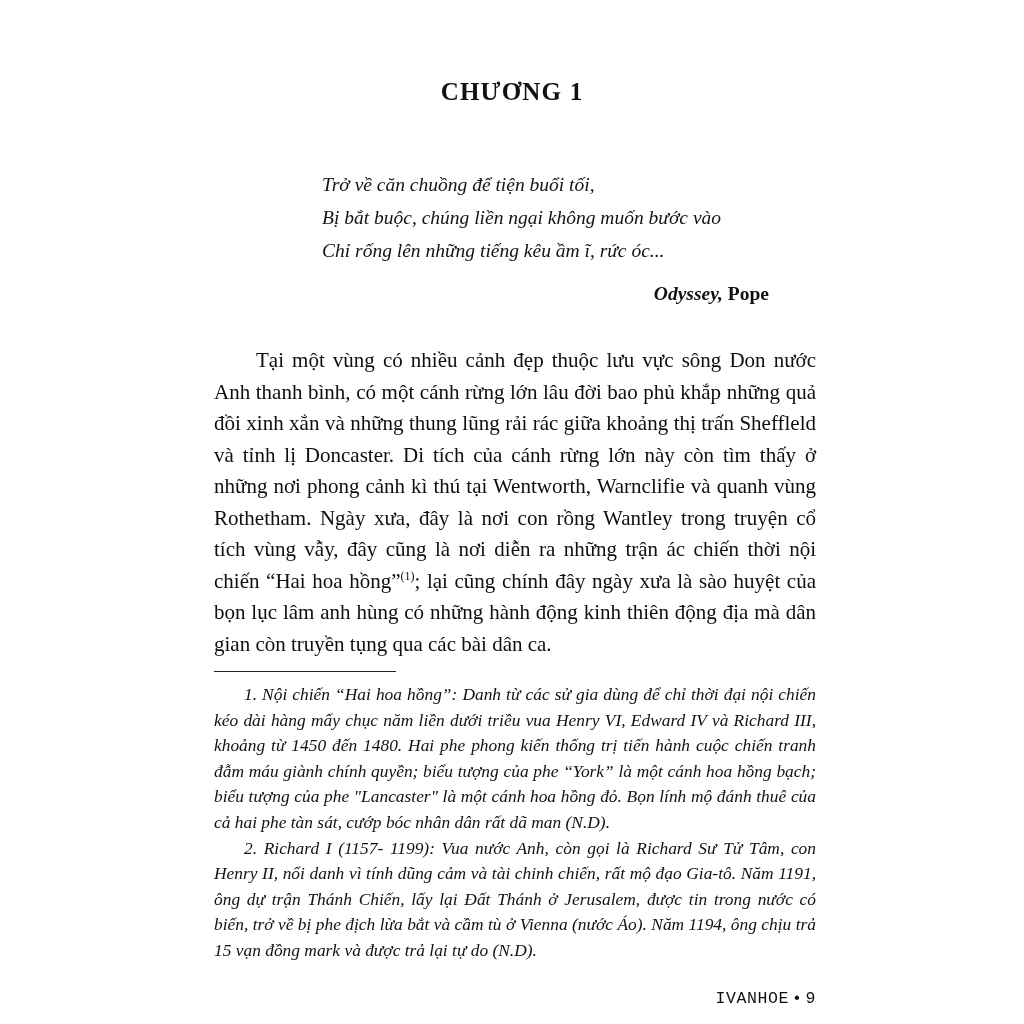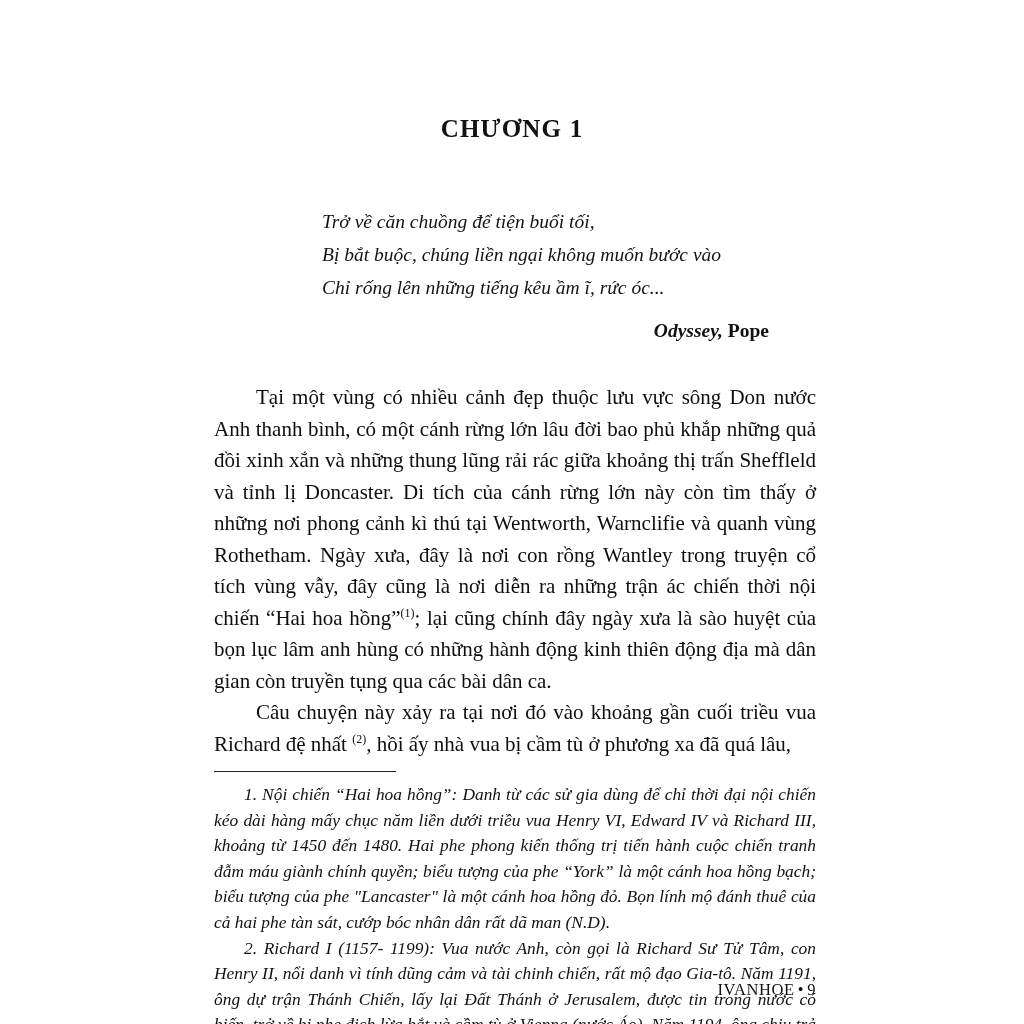--- a/index.html
+++ b/index.html
@@ -22,21 +22,21 @@
     height: 1024px;
     box-sizing: border-box;
     padding: 0;
   }
   .chapter-title {
     text-align: center;
     font-family: "Liberation Serif", serif;
     font-weight: bold;
     font-size: 25px;
     letter-spacing: 1.2px;
-    margin-top: 115px;
+    margin-top: 78px;
   }
   .epigraph {
     margin-top: 62px;
     margin-left: 322px;
     margin-right: 200px;
     font-style: italic;
     font-size: 19.5px;
     line-height: 33px;
     color: #141414;
   }
@@ -93,24 +93,25 @@
     text-align: justify;
     color: #111;
   }
   .footnotes p {
     margin: 0;
     text-indent: 30px;
   }
   .footer {
     position: absolute;
     right: 208px;
-    bottom: 24px;
+    bottom: 16px;
     font-size: 16.5px;
     letter-spacing: 0.6px;
     color: #111;
+    font-family: Liberation Mono, monospace;
   }
   .dot {
     margin: 0 3px;
   }
 </style>
 </head>
 <body>
 
 <div class="page">
 
@@ -122,21 +123,20 @@
     <div class="epigraph-line">Chỉ rống lên những tiếng kêu ầm ĩ, rức óc...</div>
   </div>
 
   <div class="epigraph-attrib">
     <span class="work">Odyssey,</span>
     <span class="author">Pope</span>
   </div>
 
   <div class="body-text">
     <p><span>Tại một vùng có nhiều cảnh đẹp thuộc lưu vực sông Don nước Anh thanh bình, có một cánh rừng lớn lâu đời bao phủ khắp những quả đồi xinh xắn và những thung lũng rải rác giữa khoảng thị trấn Sheffleld và tỉnh lị Doncaster. Di tích của cánh rừng lớn này còn tìm thấy ở những nơi phong cảnh kì thú tại Wentworth, Warnclifie và quanh vùng Rothetham. Ngày xưa, đây là nơi con rồng Wantley trong truyện cổ tích vùng vẫy, đây cũng là nơi diễn ra những trận ác chiến thời nội chiến “Hai hoa hồng”</span><span class="fn-ref">(1)</span><span>; lại cũng chính đây ngày xưa là sào huyệt của bọn lục lâm anh hùng có những hành động kinh thiên động địa mà dân gian còn truyền tụng qua các bài dân ca.</span></p>
-    <p><span>Câu chuyện này xảy ra tại nơi đó vào khoảng gần cuối triều vua Richard đệ nhất</span> <span class="fn-ref">(2)</span><span>, hồi ấy nhà vua bị cầm tù ở phương xa đã quá lâu,</span></p>
   </div>
 
   <div class="footnote-rule"></div>
 
   <div class="footnotes">
     <p>1. Nội chiến “Hai hoa hồng”: Danh từ các sử gia dùng để chỉ thời đại nội chiến kéo dài hàng mấy chục năm liền dưới triều vua Henry VI, Edward IV và Richard III, khoảng từ 1450 đến 1480. Hai phe phong kiến thống trị tiến hành cuộc chiến tranh đẫm máu giành chính quyền; biểu tượng của phe “York” là một cánh hoa hồng bạch; biểu tượng của phe "Lancaster" là một cánh hoa hồng đỏ. Bọn lính mộ đánh thuê của cả hai phe tàn sát, cướp bóc nhân dân rất dã man (N.D).</p>
     <p>2. Richard I (1157- 1199): Vua nước Anh, còn gọi là Richard Sư Tử Tâm, con Henry II, nổi danh vì tính dũng cảm và tài chinh chiến, rất mộ đạo Gia-tô. Năm 1191, ông dự trận Thánh Chiến, lấy lại Đất Thánh ở Jerusalem, được tin trong nước có biến, trở về bị phe địch lừa bắt và cầm tù ở Vienna (nước Áo). Năm 1194, ông chịu trả 15 vạn đồng mark và được trả lại tự do (N.D).</p>
   </div>
 
   <div class="footer">

